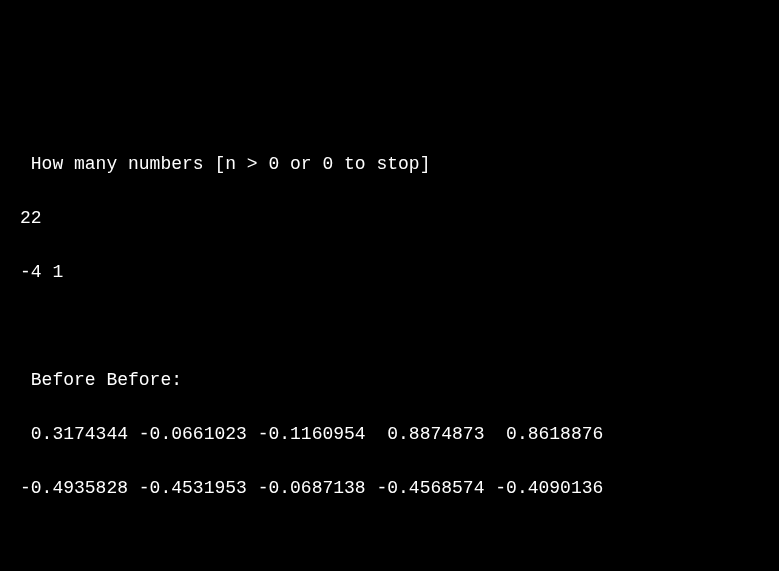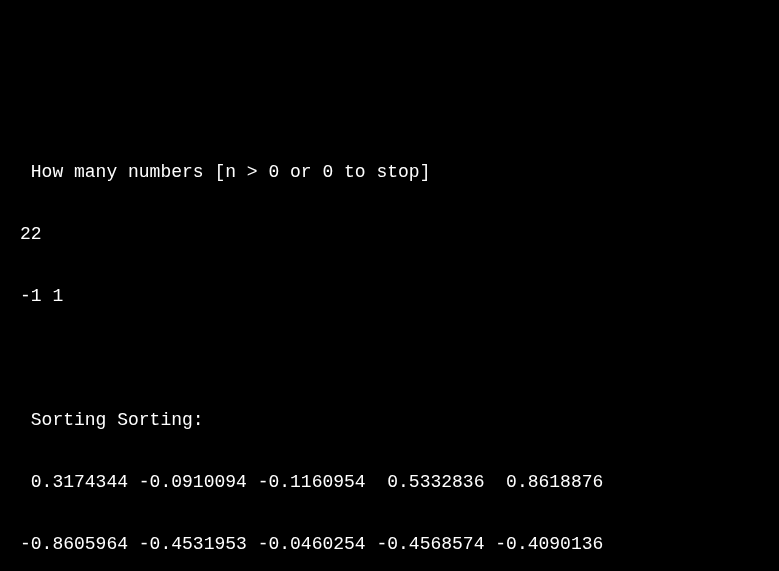--- a/index.html
+++ b/index.html
@@ -14,36 +14,35 @@
       font-size: 18px;
       line-height: 1.5;
       padding: 16px 20px;
       width: 779px;
       height: 571px;
       overflow: hidden;
       white-space: pre;
     }
     .terminal-line {
       display: block;
-      margin-top: 8px;
     }
   </style>
 </head>
 <body>
 
 
 
 <div>
 <span class="terminal-line"> How many numbers [n &gt; 0 or 0 to stop]</span>
 <span class="terminal-line">22</span>
-<span class="terminal-line">-1 1</span>
+<span class="terminal-line">-4 1</span>
 <span class="terminal-line"> </span>
-<span class="terminal-line"> Sorting Sorting:</span>
-<span class="terminal-line"> 0.3174344 -0.0910094 -0.1160954  0.5332836  0.8618876</span>
-<span class="terminal-line">-0.8605964 -0.4531953 -0.0460254 -0.4568574 -0.4090136</span>
+<span class="terminal-line"> Before Before:</span>
+<span class="terminal-line"> 0.3174344 -0.0661023 -0.1160954  0.8874873  0.8618876</span>
+<span class="terminal-line">-0.4935828 -0.4531953 -0.0687138 -0.4568574 -0.4090136</span>
 
 
 
 
 
 
 
 
 
 

